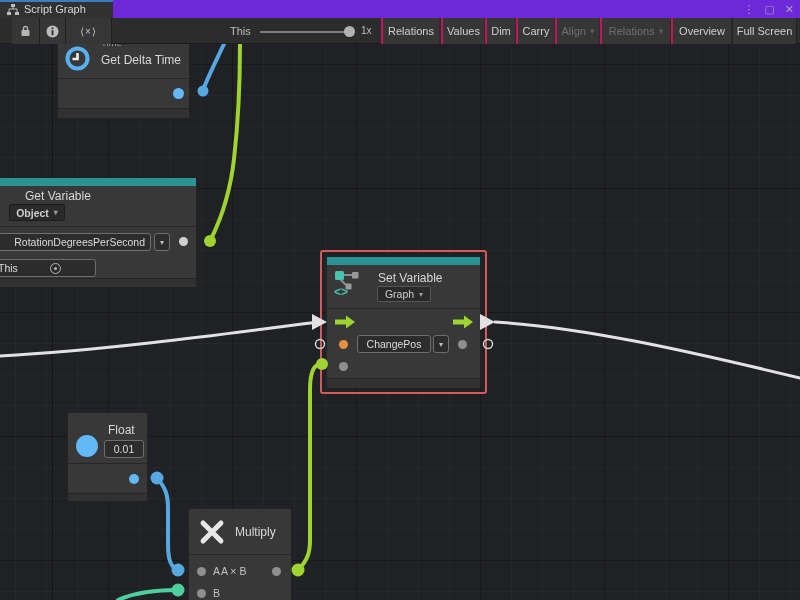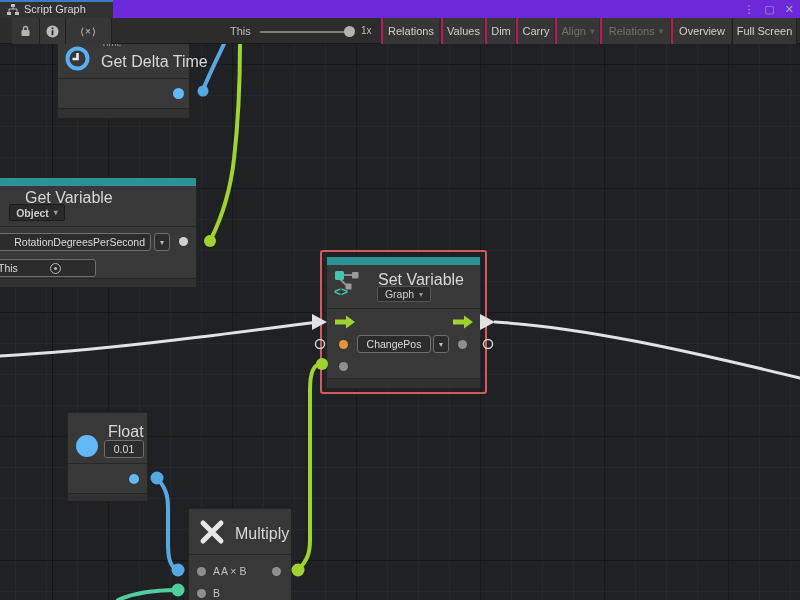--- a/index.html
+++ b/index.html
@@ -50,21 +50,21 @@
   .w-mint  { stroke:var(--wire-mint,#4fcf9e); stroke-width:4; }
   .d-blue  { fill:var(--wire-blue,#56a8e2); }
   .d-lime  { fill:var(--wire-lime,#9ed330); }
   .d-mint  { fill:var(--wire-mint,#4fcf9e); }
   .d-white { fill:var(--wire-white,#e2e2e2); }
   .ring    { fill:none; stroke:#cfcfcf; stroke-width:1.5; }
 
   
   .node { position:absolute; background:#383838; border:1px solid #232323; border-radius:2px; z-index:2; }
   .strip { position:absolute; left:0; top:0; width:100%; height:8px; background:var(--accent-teal,#2b9393); }
-  .ntitle { position:absolute; font-size:16px; color:#d8d8d8; white-space:nowrap; }
+  .ntitle { position:absolute; font-size:12px; color:#d8d8d8; white-space:nowrap; }
   .nsub { position:absolute; font-size:9.5px; color:#9c9c9c; white-space:nowrap; }
   .divline { position:absolute; left:0; width:100%; height:1px; background:#272727; }
   .ftr { position:absolute; left:0; bottom:0; width:100%; background:#313131; border-top:1px solid #262626; }
   .port { position:absolute; border-radius:50%; width:9px; height:9px; background:var(--port-gray,#8f8f8f); }
   .port.blue { background:var(--port-blue,#63b9f5); }
   .port.orange { background:var(--port-orange,#e8913e); }
   .port.white { background:#d0d0d0; }
   .dd { position:absolute; background:#2a2a2a; border:1px solid #1c1c1c; border-radius:2px;
         display:flex; align-items:center; justify-content:center; gap:5px;
         color:#cfcfcf; font-size:10.5px; white-space:nowrap; }

